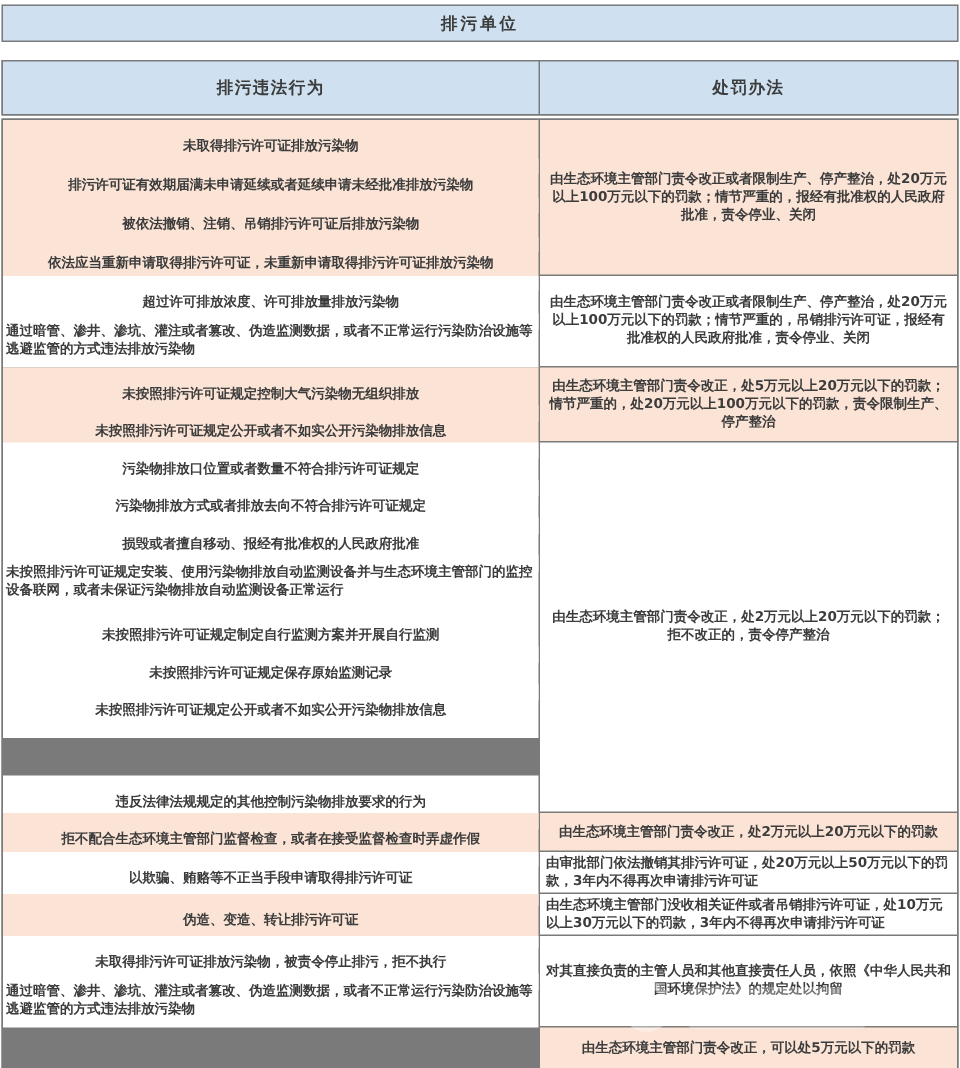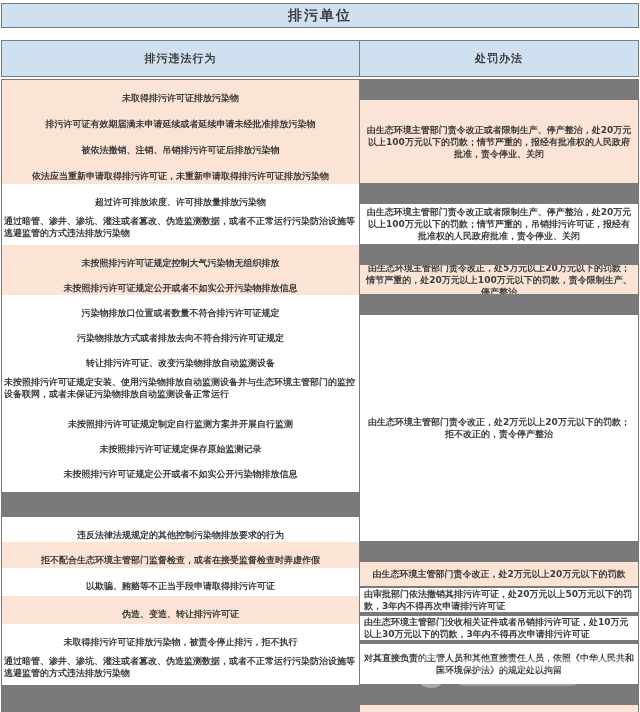--- a/index.html
+++ b/index.html
@@ -17,21 +17,21 @@
     font-family:"DejaVu Sans","Liberation Sans",sans-serif;
     color:var(--text);
     position:relative;
   }
   .page{position:absolute;left:0;top:0;width:640px;height:712px;}
   .title-bar{
     margin:3px 1px 2px 1px;height:25px;
     border:1px solid var(--border);
     background:var(--header-bg);
     display:flex;align-items:center;justify-content:center;
-    font-size:14px;font-weight:700;letter-spacing:2px;
+    font-size:11px;font-weight:700;letter-spacing:2px;
   }
   .col-header{
     margin:12px 1px 2px 1px;height:37px;
     display:grid;grid-template-columns:357px 1fr;gap:1px;
     background:var(--border);border:1px solid var(--border);
   }
   .col-header>div{
     background:var(--header-bg);
     display:flex;align-items:center;justify-content:center;
     font-size:11px;font-weight:700;letter-spacing:1px;
@@ -48,21 +48,21 @@
   .cell{
     display:flex;align-items:center;justify-content:center;
     text-align:center;
     font-size:9px;font-weight:700;line-height:12px;
     padding:18px 2px;
     overflow:hidden;
   }
   .peach{background:var(--peach);}
   .white{background:var(--row-white);}
   .wrap{justify-content:flex-start;text-align:left;}
-  .pen{grid-column:2;padding:12px 4px;margin-top:20px;}
+  .pen{grid-column:2;padding:12px 4px;}
   .pen-left{text-align:left;justify-content:flex-start;}
   .l{grid-column:1;}
   .watermark{
     position:absolute;right:6px;top:646px;width:220px;height:58px;
     pointer-events:none;opacity:.55;
   }
   .wm-circle{
     position:absolute;left:0;top:8px;width:34px;height:34px;border-radius:50%;
     border:5px solid rgba(255,255,255,.65);
   }
@@ -92,21 +92,21 @@
     <div class="cell l peach" style="grid-row:1">未取得排污许可证排放污染物</div>
     <div class="cell l peach" style="grid-row:3">被依法撤销、注销、吊销排污许可证后排放污染物</div>
     <div class="cell l peach" style="grid-row:2">排污许可证有效期届满未申请延续或者延续申请未经批准排放污染物</div>
     <div class="cell l peach" style="grid-row:4">依法应当重新申请取得排污许可证，未重新申请取得排污许可证排放污染物</div>
     <div class="cell l white" style="grid-row:5">超过许可排放浓度、许可排放量排放污染物</div>
     <div class="cell l white wrap" style="grid-row:6">通过暗管、渗井、渗坑、灌注或者篡改、伪造监测数据，或者不正常运行污染防治设施等逃避监管的方式违法排放污染物</div>
     <div class="cell l peach" style="grid-row:7">未按照排污许可证规定控制大气污染物无组织排放</div>
     <div class="cell l peach" style="grid-row:8">未按照排污许可证规定公开或者不如实公开污染物排放信息</div>
     <div class="cell l white" style="grid-row:9">污染物排放口位置或者数量不符合排污许可证规定</div>
     <div class="cell l white" style="grid-row:10">污染物排放方式或者排放去向不符合排污许可证规定</div>
-    <div class="cell l white" style="grid-row:11">转让排污许可证、改变污染物排放自动监测设备</div>
+    <div class="cell l white" style="grid-row:11">损毁或者擅自移动、报经有批准权的人民政府批准</div>
     <div class="cell l white" style="grid-row:13">未按照排污许可证规定制定自行监测方案并开展自行监测</div>
     <div class="cell l white wrap" style="grid-row:12">未按照排污许可证规定安装、使用污染物排放自动监测设备并与生态环境主管部门的监控设备联网，或者未保证污染物排放自动监测设备正常运行</div>
     <div class="cell l white" style="grid-row:14">未按照排污许可证规定保存原始监测记录</div>
     <div class="cell l white" style="grid-row:15">未按照排污许可证规定公开或者不如实公开污染物排放信息</div>
     <div class="cell l white" style="grid-row:17">违反法律法规规定的其他控制污染物排放要求的行为</div>
     <div class="cell l peach" style="grid-row:18">拒不配合生态环境主管部门监督检查，或者在接受监督检查时弄虚作假</div>
     <div class="cell l white" style="grid-row:19">以欺骗、贿赂等不正当手段申请取得排污许可证</div>
     <div class="cell l peach" style="grid-row:20">伪造、变造、转让排污许可证</div>
     <div class="cell l white" style="grid-row:21">未取得排污许可证排放污染物，被责令停止排污，拒不执行</div>
     <div class="cell l white wrap" style="grid-row:22">通过暗管、渗井、渗坑、灌注或者篡改、伪造监测数据，或者不正常运行污染防治设施等逃避监管的方式违法排放污染物</div>

